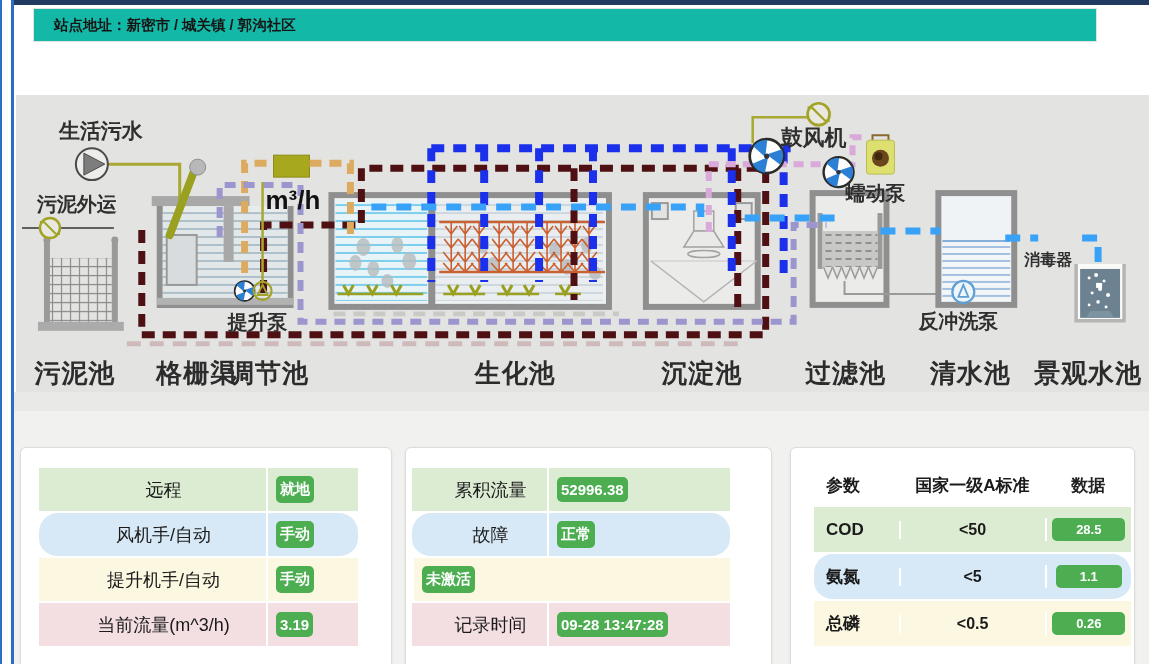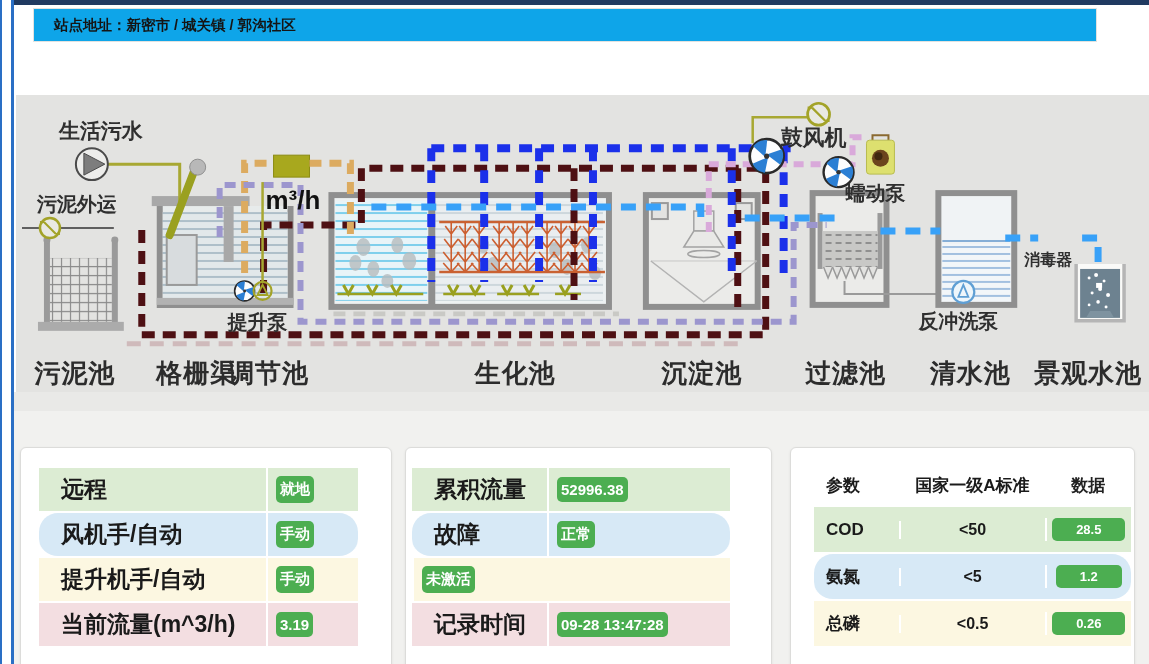--- a/index.html
+++ b/index.html
@@ -1,36 +1,36 @@
 <!DOCTYPE html>
 <html><head>
 <meta charset="utf-8">
 <style>
   html,body{margin:0;padding:0;background:#fff;}
   .page{position:relative;width:1149px;height:664px;overflow:hidden;background:#fff;
         font-family:"Liberation Sans","DejaVu Sans",sans-serif;}
   .edge-a{position:absolute;left:0;top:0;width:2px;height:664px;background:#2a6fc5;}
   .edge-b{position:absolute;left:11px;top:0;width:3px;height:664px;background:#2a6fc5;}
   .navybar{position:absolute;left:14px;top:0;width:1135px;height:5px;background:#203a61;}
-  .sitebar{position:absolute;left:33px;top:8px;width:1064px;height:34px;background:#0ea5e9;
+  .sitebar{position:absolute;left:33px;top:8px;width:1064px;height:34px;background:#14b8a6;
            border:1px solid #e2e2e0;display:flex;align-items:center;box-sizing:border-box;}
   .sitebar span{padding-left:20px;font-size:14.5px;font-weight:600;color:#151515;}
   .band{position:absolute;left:16px;top:95px;width:1133px;height:297px;background:#e3e3e1;}
   .substrip{position:absolute;left:14px;top:392px;width:1135px;height:19px;background:#e9e9e7;}
   .bottom{position:absolute;left:14px;top:411px;width:1135px;height:253px;background:#f1f1ef;}
   .panel{position:absolute;top:447px;background:#fff;border:1px solid #dcdcda;border-radius:6px;
          box-shadow:0 1px 3px rgba(0,0,0,0.07);box-sizing:border-box;height:230px;}
   .p1{left:20px;width:372px;}
   .p2{left:405px;width:367px;}
   .p3{left:790px;width:345px;}
   .tbl{margin:20px 0 0 18px;width:319px;}
   .p2 .tbl{margin-left:6px;width:318px;}
   .p3 .tbl{margin:15px 0 0 23px;width:317px;}
   .row{height:43px;display:flex;align-items:center;border-bottom:2px solid #fff;}
-  .row .lbl{flex:1;padding-left:22px;font-size:23px;font-weight:700;color:#1a1a1a;}
+  .row .lbl{flex:1;padding-left:22px;font-size:18px;font-weight:400;color:#1a1a1a;text-align:center;}
   .p1 .val{width:92px;}
   .p2 .val{width:183px;}
   .val{height:100%;display:flex;align-items:center;border-left:2px solid #fff;box-sizing:border-box;}
   .badge{display:inline-block;margin-left:8px;background:#4cae51;color:#fff;font-weight:700;
          font-size:15px;padding:4px 4px;border-radius:5px;white-space:nowrap;}
   .g{background:#dcecd3;}
   .b{background:#d7e9f6;border-radius:19px;}
   .y{background:#fcf7e1;}
   .p{background:#f3dee1;}
   .hrow{height:44px;display:flex;align-items:center;background:#fff;font-weight:700;color:#222;}
@@ -345,21 +345,21 @@
         <span class="c3">数据</span>
       </div>
       <div class="qrow g">
         <span class="c1">COD</span>
         <span class="c2">&lt;50</span>
         <span class="c3"><span class="sbadge">28.5</span></span>
       </div>
       <div class="qrow b">
         <span class="c1">氨氮</span>
         <span class="c2">&lt;5</span>
-        <span class="c3"><span class="sbadge">1.2</span></span>
+        <span class="c3"><span class="sbadge">1.1</span></span>
       </div>
       <div class="qrow y">
         <span class="c1">总磷</span>
         <span class="c2">&lt;0.5</span>
         <span class="c3"><span class="sbadge">0.26</span></span>
       </div>
     </div>
   </div>
 </div>
 

